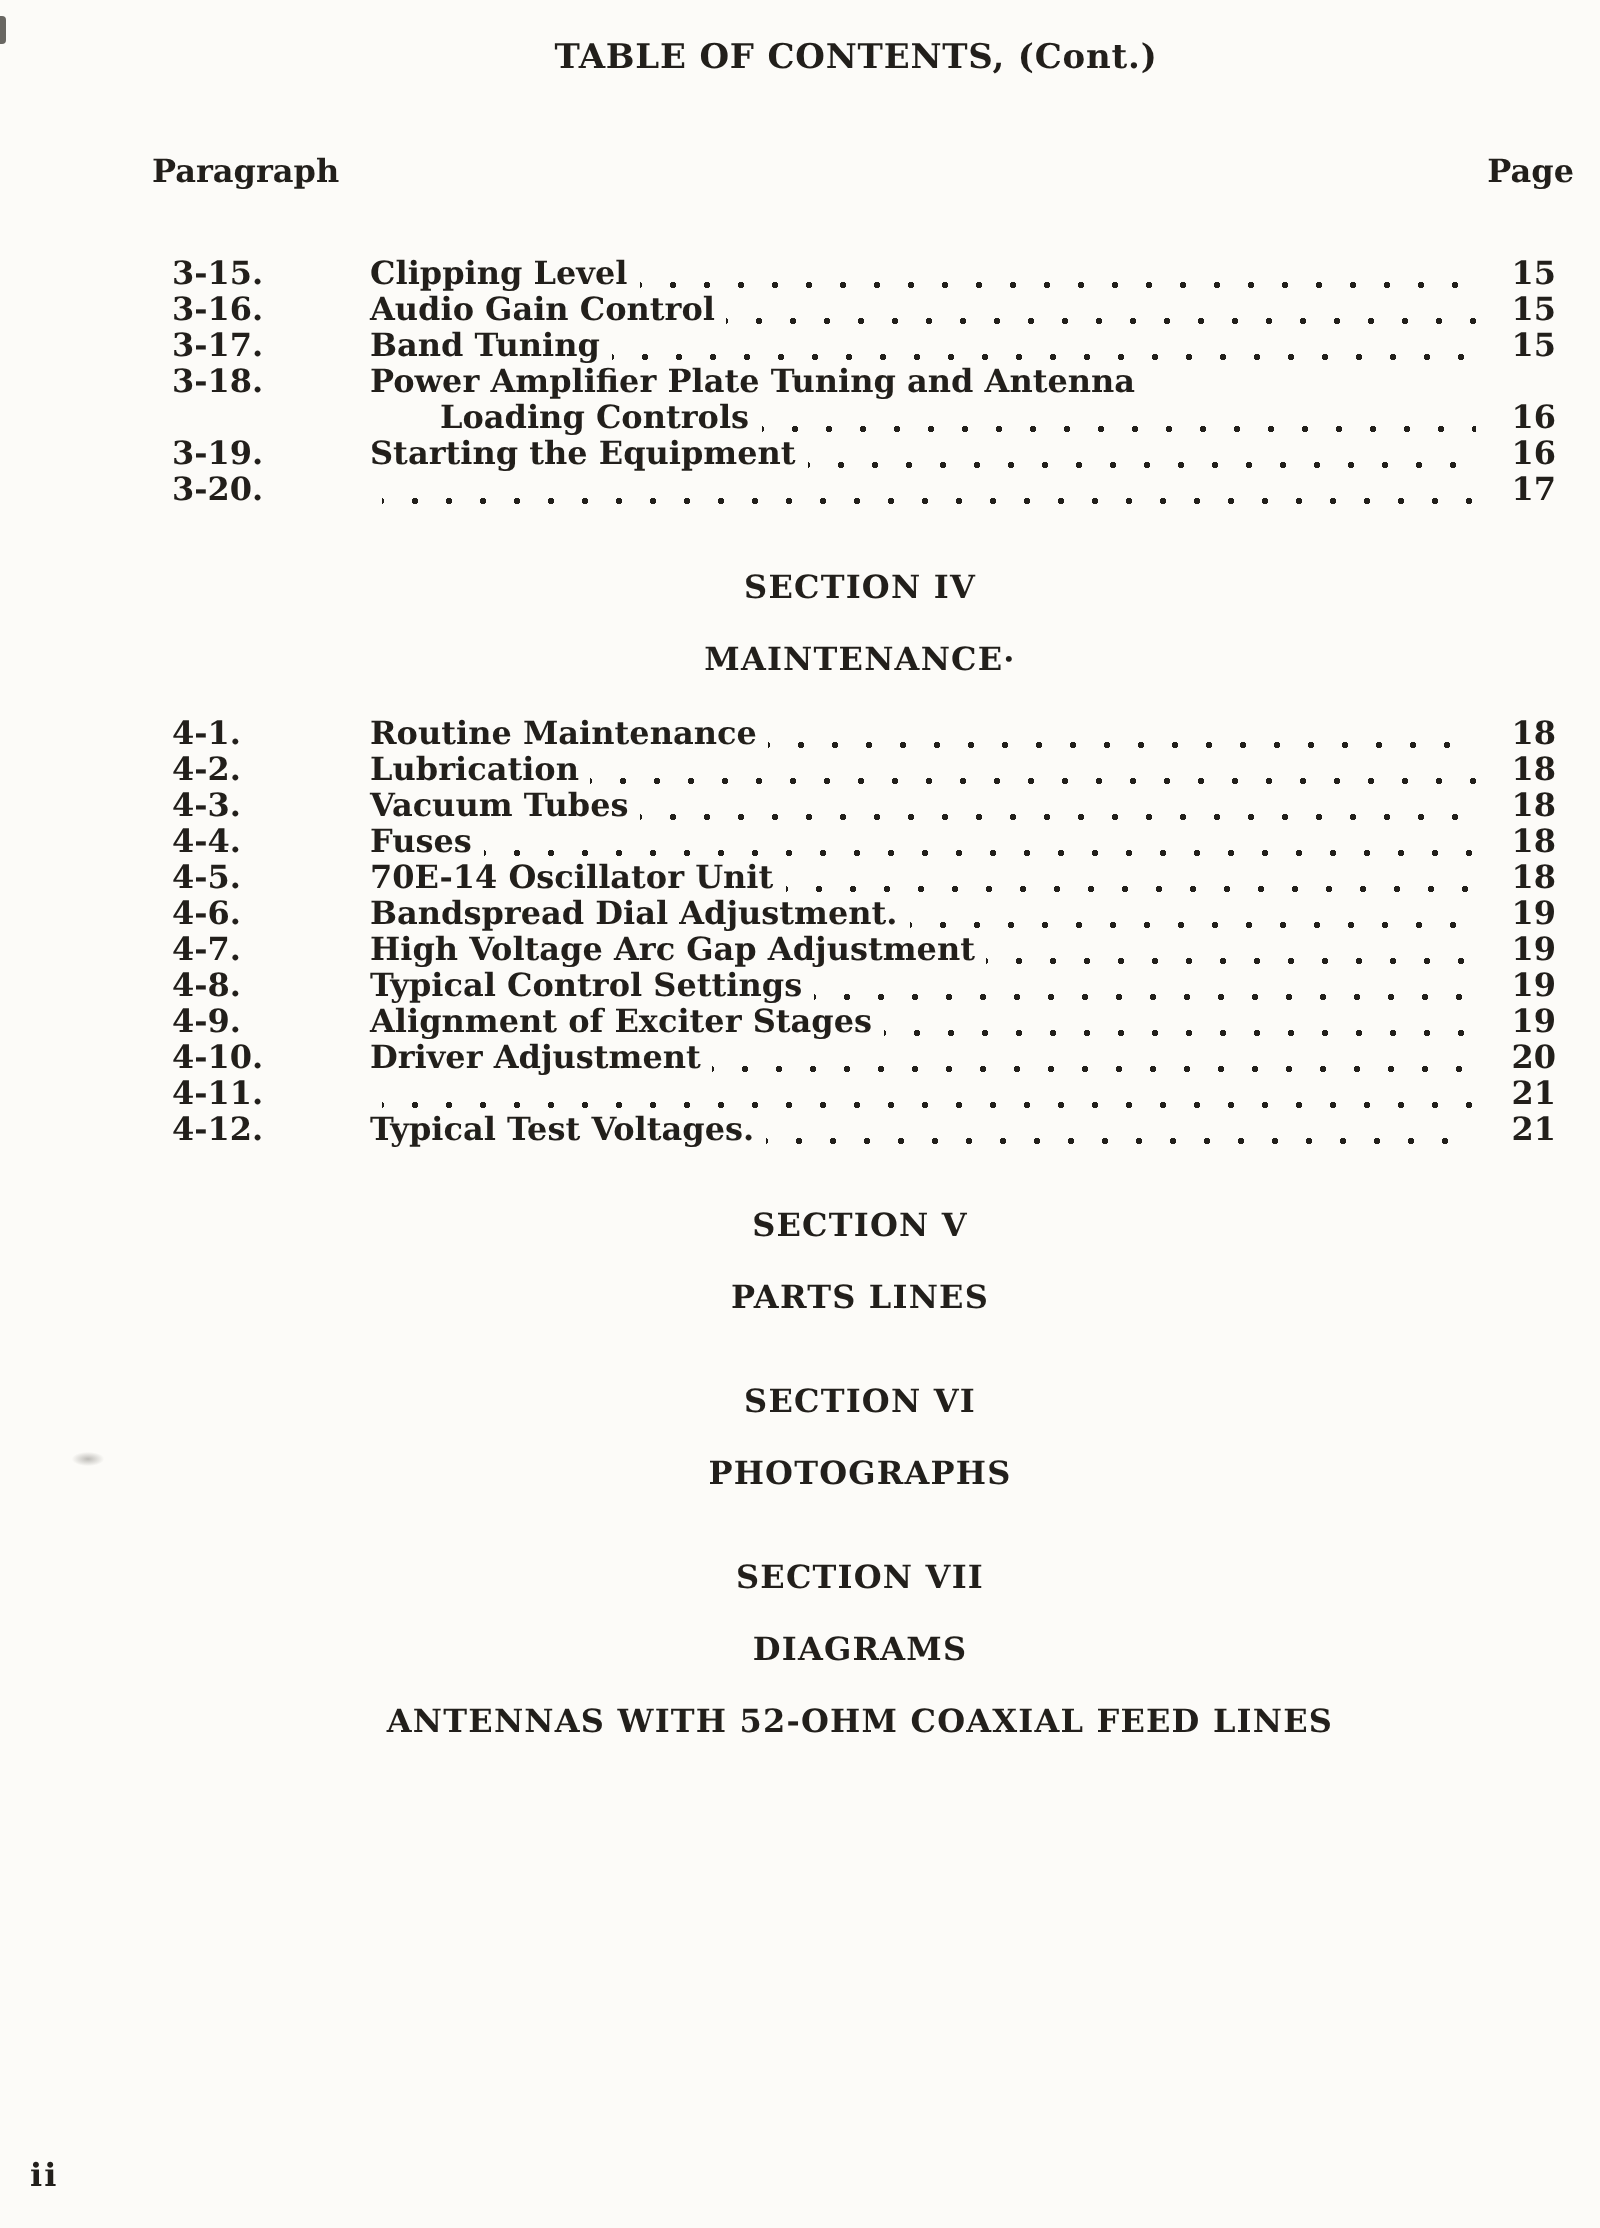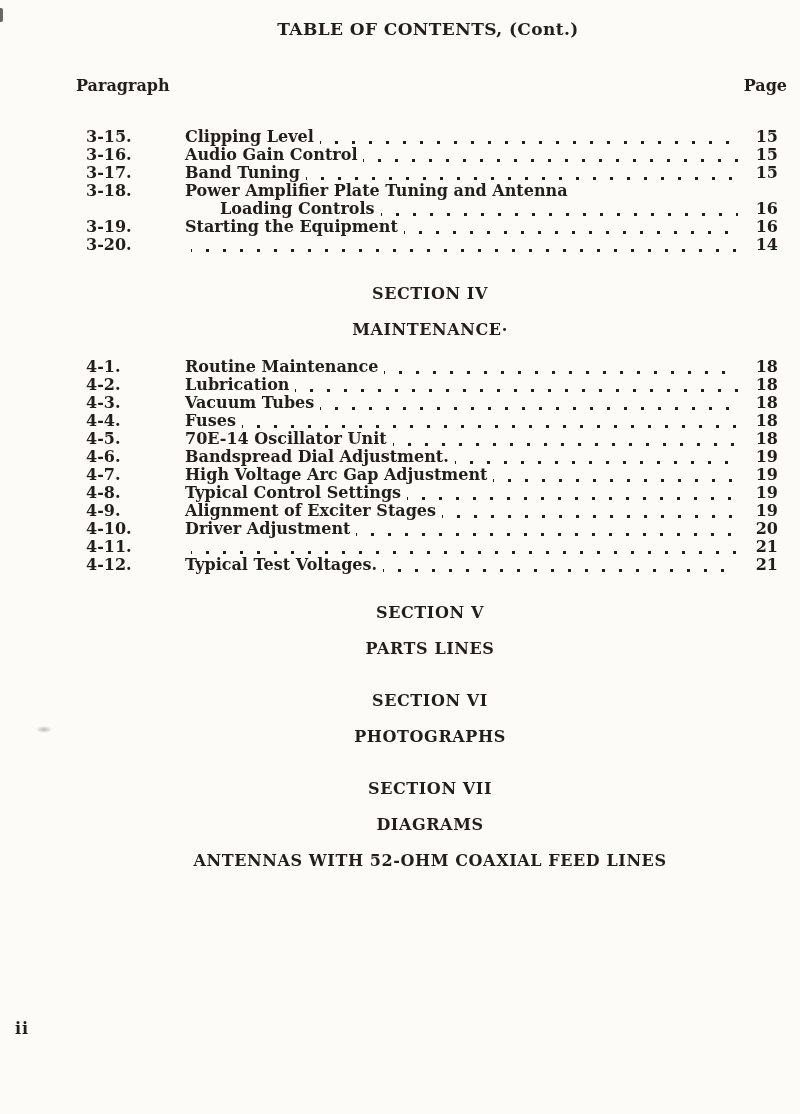--- a/index.html
+++ b/index.html
@@ -60,21 +60,21 @@
     align-self: stretch;
     margin-left: 6px;
     background-image: radial-gradient(circle 1.7px at center, var(--ink) 97%, rgba(0,0,0,0));
     background-size: 17px 7px;
     background-repeat: repeat-x;
     background-position: 8px bottom;
   }
   .toc-page { flex: none; width: 40px; text-align: right; }
   .folio {
     position: absolute;
-    left: 15px; top: 1020px;
+    left: 15px; top: 1079px;
     font-size: 16px; line-height: 18px;
     letter-spacing: 1px;
   }
   .edge-mark {
     position: absolute;
     left: 0; top: 8px;
     width: 3px; height: 14px;
     background: #4f4c48;
     border-radius: 0 2px 2px 0;
     opacity: 0.85;
@@ -129,21 +129,21 @@
         </div>
         <div class="toc-row">
           <span class="toc-num">3-19.</span>
           <span class="toc-title">Starting the Equipment</span>
           <span class="leader"></span>
           <span class="toc-page">16</span>
         </div>
         <div class="toc-row">
           <span class="toc-num">3-20.</span>
           <span class="leader"></span>
-          <span class="toc-page">14</span>
+          <span class="toc-page">17</span>
         </div>
       </div>
       <div class="sec-block b1 headings">
         <div class="hline">SECTION IV</div>
         <div class="hline">MAINTENANCE·</div>
       </div>
       <div class="sec-block b2 entries">
         <div class="toc-row">
           <span class="toc-num">4-1.</span>
           <span class="toc-title">Routine Maintenance</span>

